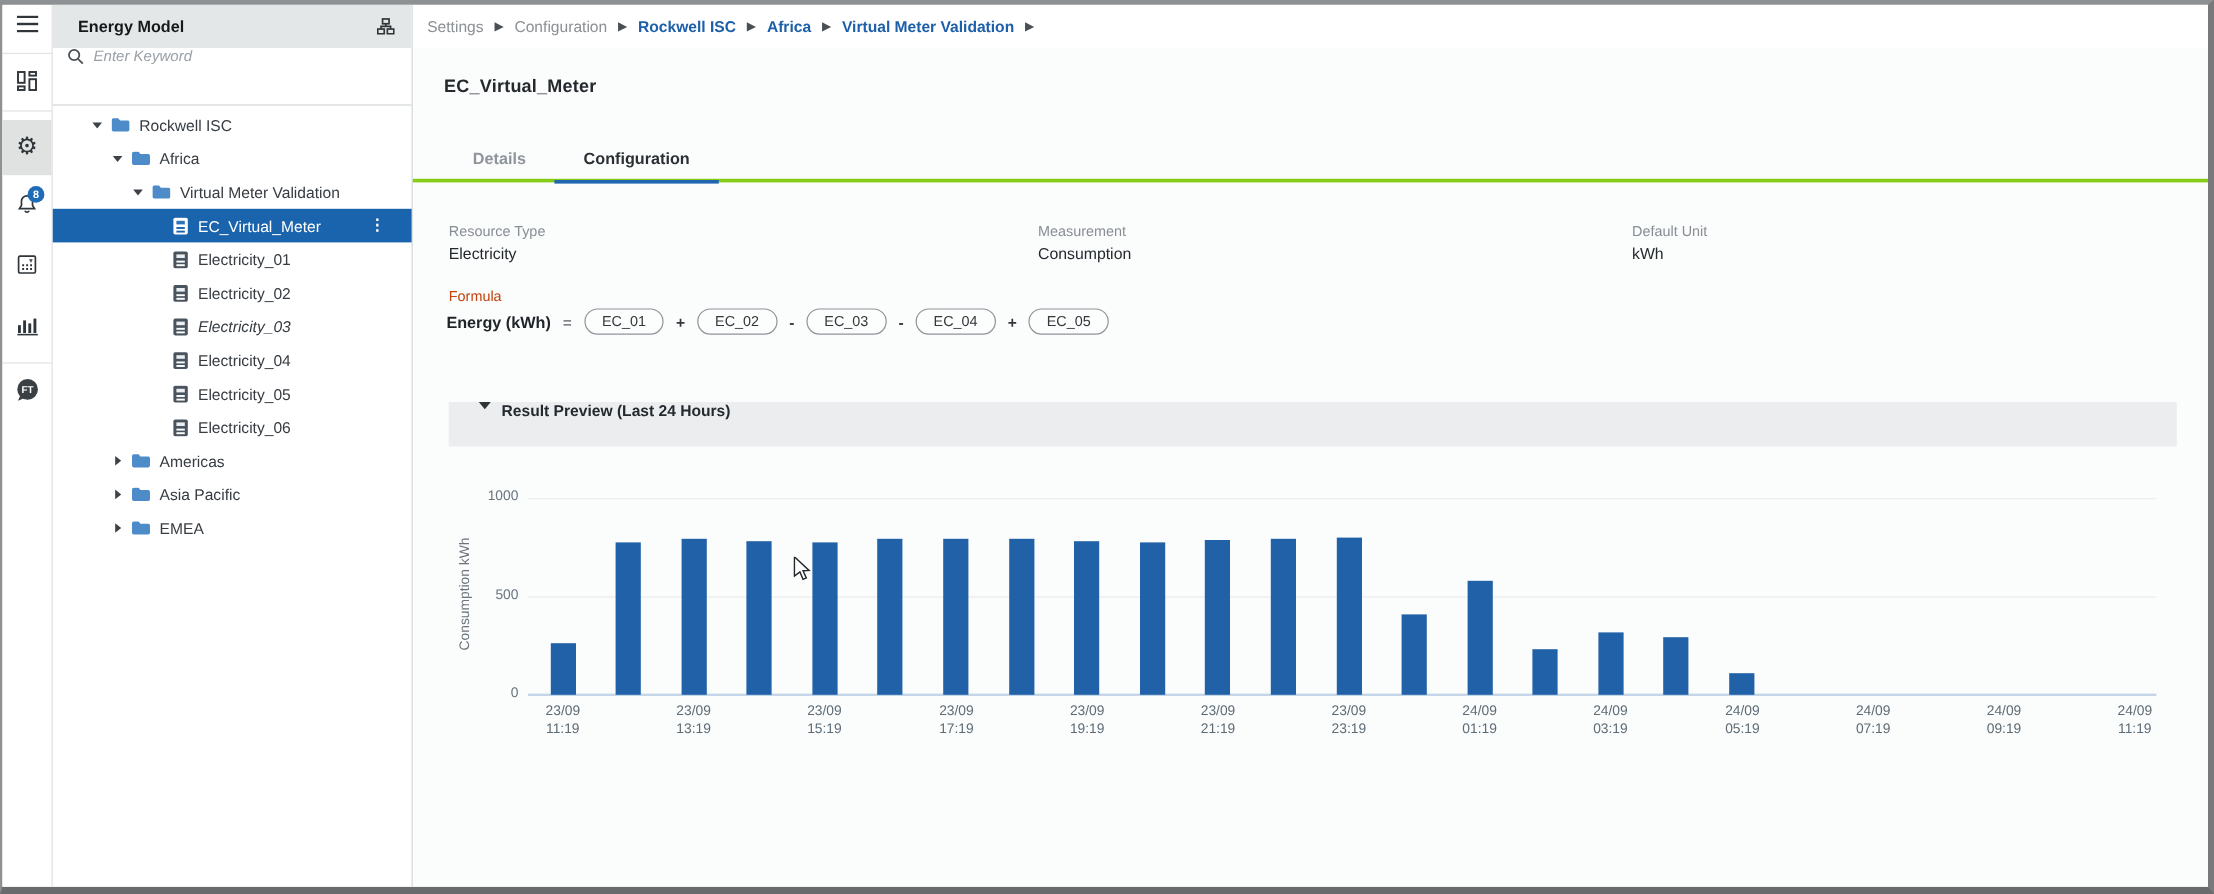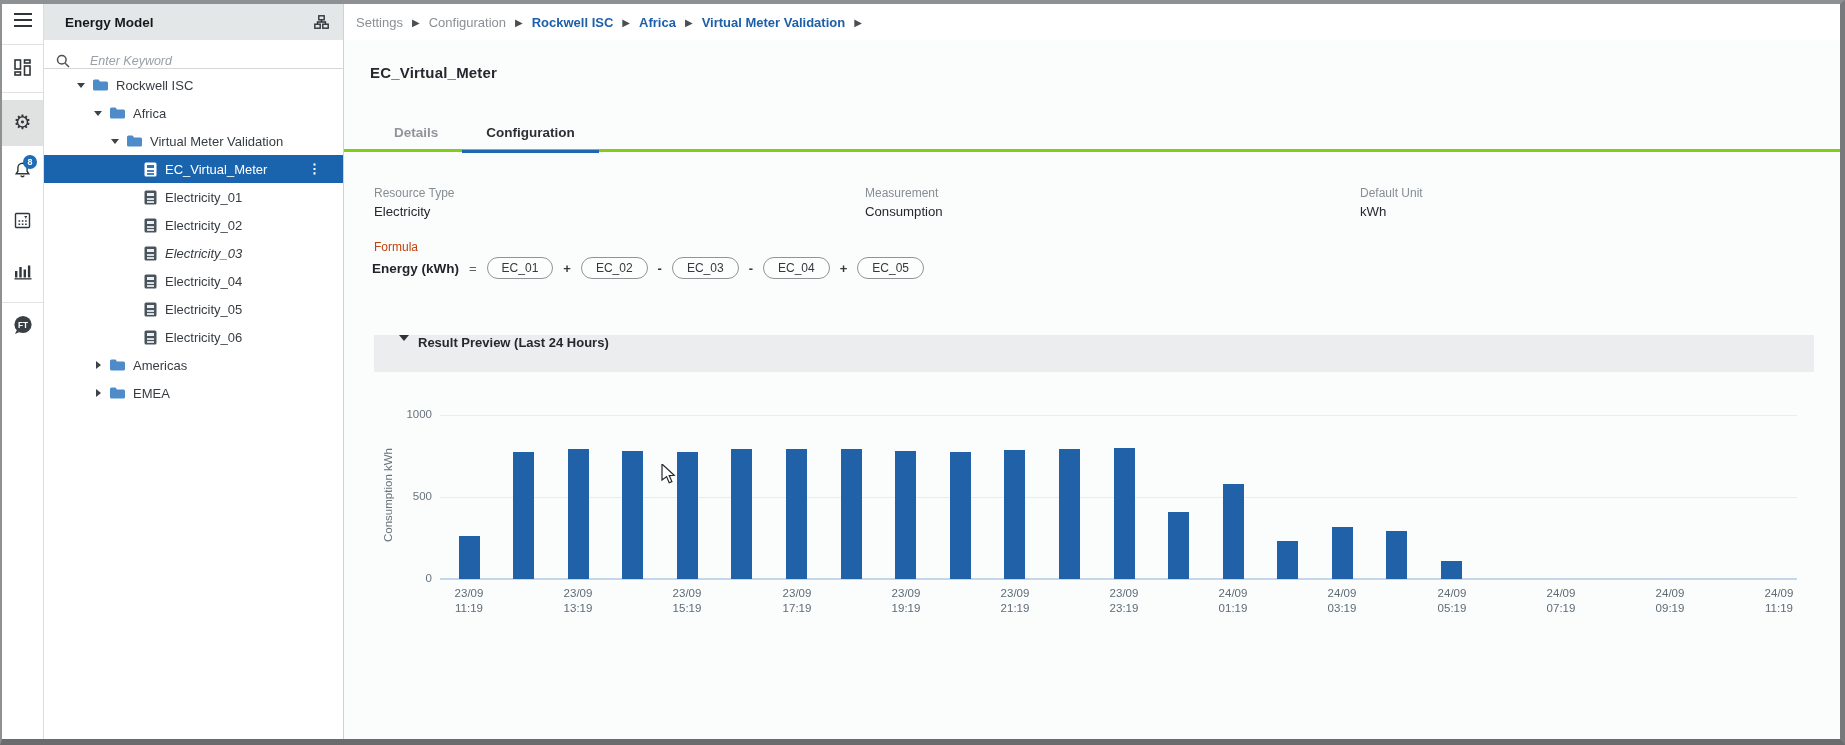--- a/index.html
+++ b/index.html
@@ -19,21 +19,21 @@
   .gear-glyph{ font-size:20px; color:#2f3539; line-height:1; }
   .badge{ position:absolute; left:21px; top:-6px; width:14px; height:14px; border-radius:50%;
           background:#1e6bb8; color:#fff; font-size:9px; font-weight:bold;
           display:flex; align-items:center; justify-content:center; }
   .bell-wrap{ position:relative; }
   
   .sidebar{ position:relative; width:300px; flex:0 0 300px; background:#fff; border-right:1px solid #cfd2d3; }
   .sb-header{ height:36px; background:#e4e7e7; display:flex; align-items:center; justify-content:space-between;
               padding:0 14px 0 21px; }
   .sb-title{ font-size:13.5px; font-weight:bold; color:#16191c; }
-  .sb-search{ height:29px; border-bottom:1px solid #d4d6d7; display:flex; align-items:flex-end; padding-left:12px; gap:20px; }
+  .sb-search{ height:48px; border-bottom:1px solid #d4d6d7; display:flex; align-items:flex-start; padding-left:12px; gap:8px; }
   .sb-search input{ border:none; outline:none; font-size:12.5px; width:240px; font-family:"Liberation Sans",sans-serif; color:#333; background:transparent;}
   .sb-search input::placeholder{ font-style:italic; color:#9aa0a5; }
   .tree{ padding-top:2px; }
   .tree-row{ height:28px; display:flex; align-items:center; font-size:13px; color:#363c42; position:relative; cursor:pointer; white-space:nowrap; }
   .tree-row.selected{ background:#1a64ad; color:#fff; }
   .arrow-down{ width:0; height:0; border-left:4.5px solid transparent; border-right:4.5px solid transparent; border-top:5.5px solid #3c4248; }
   .arrow-right{ width:0; height:0; border-top:4.5px solid transparent; border-bottom:4.5px solid transparent; border-left:5.5px solid #3c4248; }
   .arrow-box{ width:10px; margin-right:7px; display:flex; justify-content:center; flex:0 0 10px; }
   .tree-ic{ margin-right:8px; display:flex; }
   .kebab{ position:absolute; right:22px; top:6px; color:#fff; font-size:13px; font-weight:bold; letter-spacing:0; }
@@ -291,20 +291,31 @@
         </div>
         <div class="tree-row" style="padding-left: 49px;">
           <span class="arrow-box">
             <span class="arrow-right"></span>
           </span>
           <span class="tree-ic">
             <svg width="15" height="12" viewBox="0 0 15 12">
               <path d="M0 2 Q0 0.5 1.5 0.5 L5.5 0.5 L7 2.4 L13.5 2.4 Q15 2.4 15 3.9 L15 10 Q15 11.5 13.5 11.5 L1.5 11.5 Q0 11.5 0 10 Z" fill="#4d8bc9"></path>
             </svg>
           </span>
+          <span>Asia Pacific</span>
+        </div>
+        <div class="tree-row" style="padding-left: 49px;">
+          <span class="arrow-box">
+            <span class="arrow-right"></span>
+          </span>
+          <span class="tree-ic">
+            <svg width="15" height="12" viewBox="0 0 15 12">
+              <path d="M0 2 Q0 0.5 1.5 0.5 L5.5 0.5 L7 2.4 L13.5 2.4 Q15 2.4 15 3.9 L15 10 Q15 11.5 13.5 11.5 L1.5 11.5 Q0 11.5 0 10 Z" fill="#4d8bc9"></path>
+            </svg>
+          </span>
           <span>EMEA</span>
         </div>
       </div>
   </div>
 
   <div class="main">
     <div class="topbar">
         <span class="crumb muted">Settings</span>
         <span class="crumb-sep">▶</span>
         <span class="crumb muted">Configuration</span>

